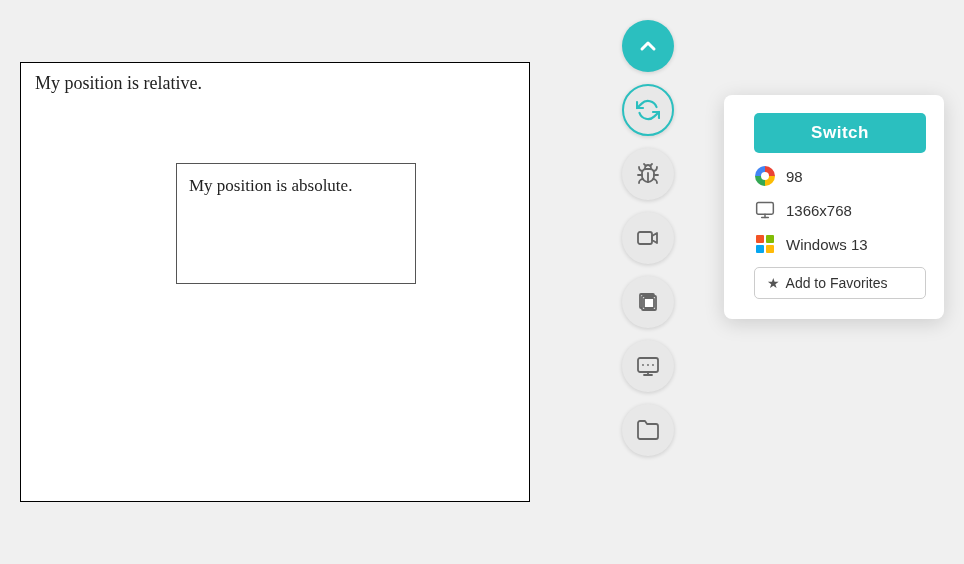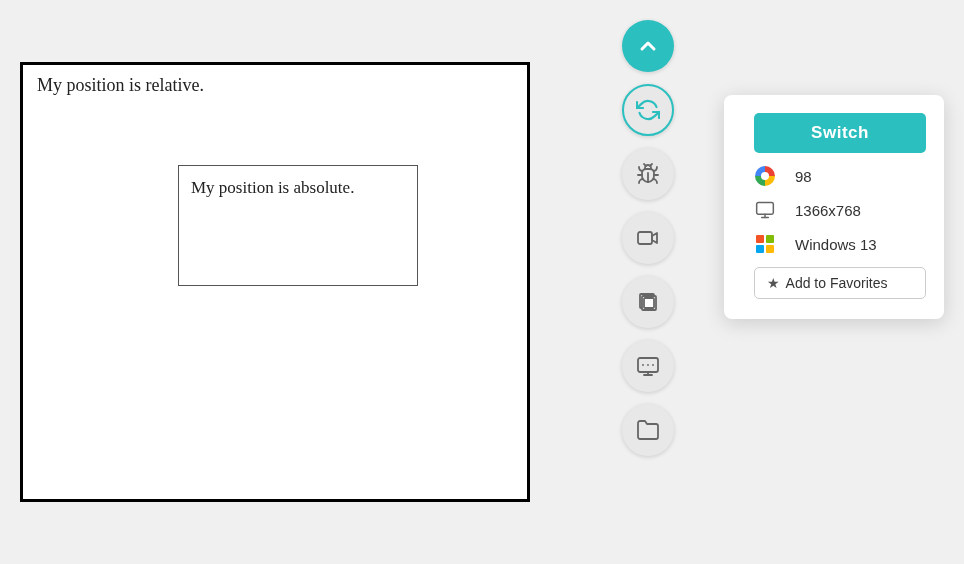--- a/index.html
+++ b/index.html
@@ -14,21 +14,21 @@
       justify-content: flex-start;
       position: relative;
     }
 
     
     .main-content {
       width: 510px;
       height: 440px;
       background: white;
       margin: 30px 20px;
-      border: 3px solid #000000;
+      border: 1px solid #000000;
       position: relative;
       font-family: Georgia, serif;
     }
 
     .relative-text {
       position: relative;
       font-size: 18px;
       color: #222;
       padding: 10px 14px;
     }
@@ -112,21 +112,21 @@
       font-size: 17px;
       font-weight: bold;
       cursor: pointer;
       width: 100%;
       letter-spacing: 0.5px;
     }
 
     .info-row {
       display: flex;
       align-items: center;
-      gap: 19px;
+      gap: 10px;
       font-size: 15px;
       color: #333;
     }
 
     .icon-circle {
       width: 22px;
       height: 22px;
       display: flex;
       align-items: center;
       justify-content: center;

